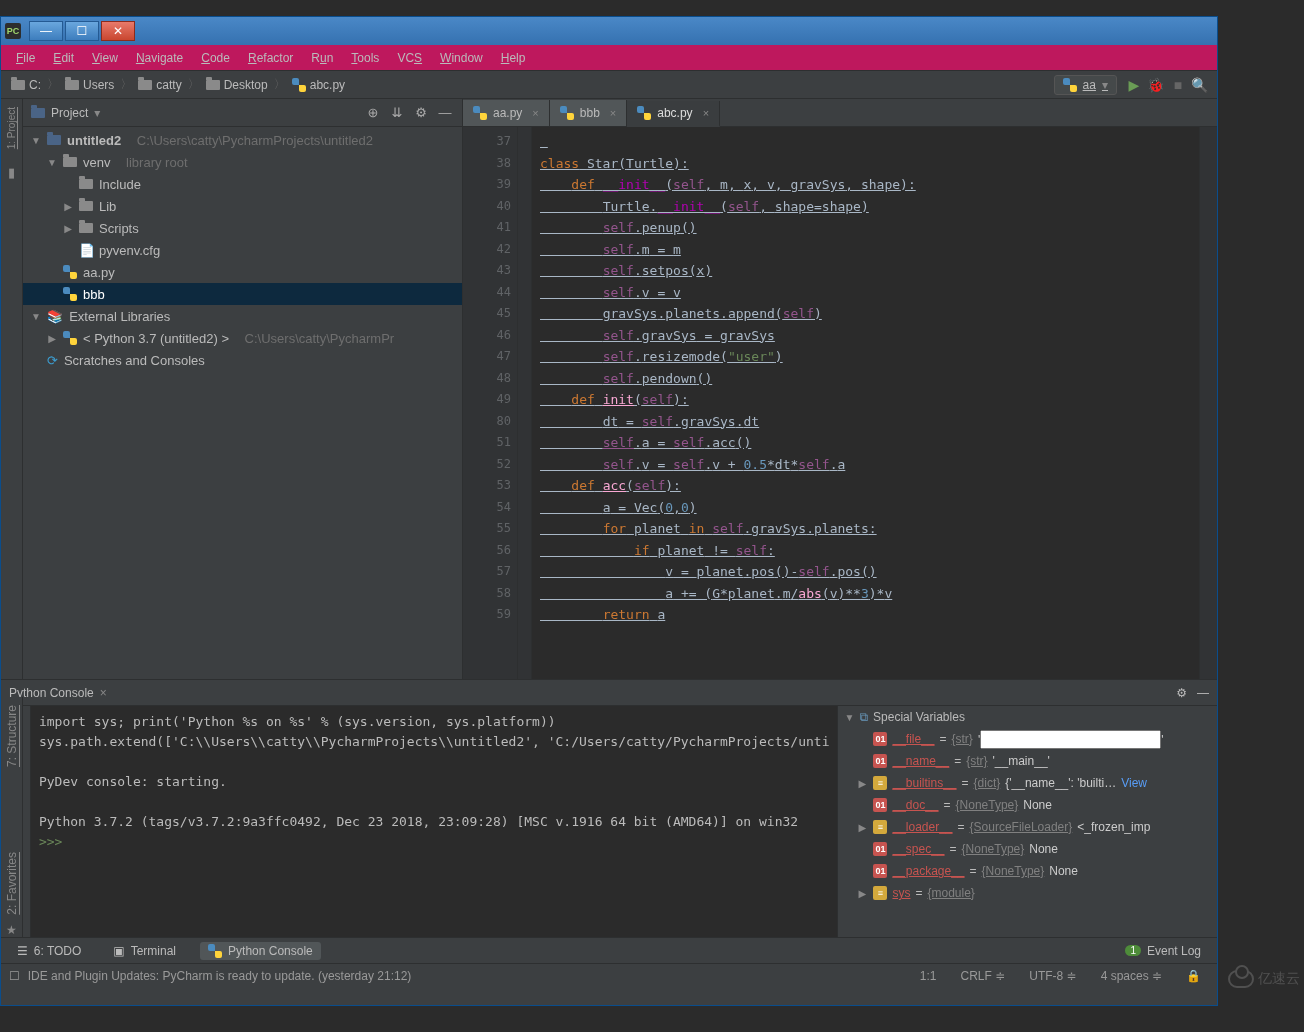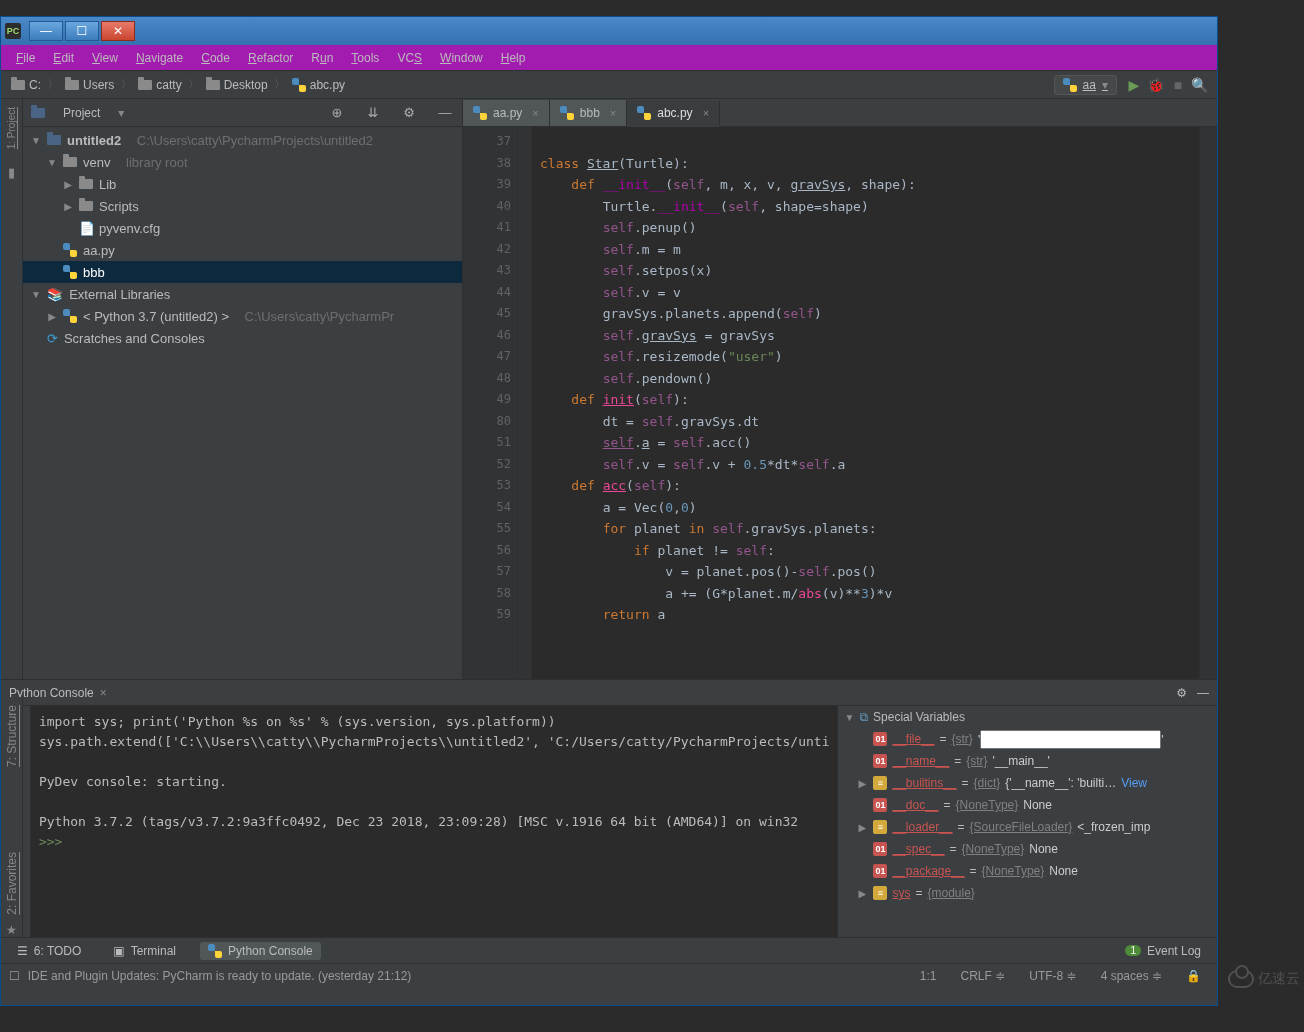--- a/index.html
+++ b/index.html
@@ -8,21 +8,21 @@
   
   .win-frame { border: 1px solid #0a4d8c; background: #3c3f41; width: 1218px; height: 990px; position: absolute; top: 16px; left: 0; }
   .titlebar { height: 28px; background: linear-gradient(#4a88c7, #3571b0); display: flex; align-items: center; padding: 0 4px; color: #fff; font-size: 12px; }
   .titlebar .app-icon { width: 16px; height: 16px; background: #2d2d2d; color: #9fd66b; font-size: 9px; font-weight: bold; display: flex; align-items: center; justify-content: center; border-radius: 2px; margin-right: 6px; }
   .titlebar .title { flex: 1; }
   .titlebar .win-btns { display: flex; }
   .win-btn { width: 34px; height: 20px; display: flex; align-items: center; justify-content: center; margin-left: 2px; background: linear-gradient(#6aa7de,#3d7dbd); border: 1px solid #245a93; color: #fff; font-size: 12px; }
   .win-btn.close { background: linear-gradient(#e87a6b,#c9462f); border-color: #8c2b1c; }
 
   
-  .menubar { height: 26px; background: #a21caf; display: flex; align-items: center; padding: 1px 6px; color: #bbb; border-bottom: 1px solid #2d2f30; }
+  .menubar { height: 26px; background: #be185d; display: flex; align-items: center; padding: 1px 6px; color: #bbb; border-bottom: 1px solid #2d2f30; }
   .menubar span { padding: 3px 9px; cursor: default; }
   .menubar span u { text-decoration: underline; }
 
   
   .toolbar { height: 28px; background: #3c3f41; display: flex; align-items: center; padding: 0 6px; border-bottom: 1px solid #2d2f30; color: #bbb; }
   .crumb { display: flex; align-items: center; gap: 4px; padding: 0 4px; }
   .crumb-sep { color: #666; padding: 0 2px; }
   .toolbar .spacer { flex: 1; }
   .tool-icon { width: 22px; height: 22px; display: flex; align-items: center; justify-content: center; color: #aaa; font-size: 14px; }
   .run-config { display: flex; align-items: flex-start; gap: 6px; background: #45494a; border: 1px solid #555; border-radius: 3px; padding: 2px 8px; margin-right: 6px; text-decoration: underline; }
@@ -33,42 +33,42 @@
   .folder-icon { width: 14px; height: 10px; background: #8a8a8a; display: inline-block; border-radius: 1px; position: relative; }
   .folder-icon::before { content: ""; position: absolute; width: 6px; height: 3px; background: #8a8a8a; top: -3px; left: 0; border-radius: 1px 1px 0 0; }
   .folder-icon.blue { background: #4a6486; } .folder-icon.blue::before { background: #4a6486; }
 
   
   .main { display: flex; height: 580px; }
   .gutter-left { width: 22px; background: #3c3f41; border-right: 1px solid #2d2f30; display: flex; flex-direction: column; align-items: center; color: #888; font-size: 10px; }
   .vertical-label { writing-mode: vertical-rl; transform: rotate(180deg); padding: 8px 0; text-decoration: underline; }
 
   .project-panel { width: 440px; background: #3c3f41; border-right: 1px solid #2d2f30; display: flex; flex-direction: column; }
-  .panel-header { height: 28px; display: flex; align-items: center; padding: 0 8px; border-bottom: 1px solid #2d2f30; color: #bbb; gap: 18px; }
+  .panel-header { height: 28px; display: flex; align-items: center; padding: 0 8px; border-bottom: 1px solid #2d2f30; color: #bbb; gap: 6px; }
   .panel-header .spacer { flex: 1; }
   .panel-header .pi { width: 18px; text-align: center; color: #aaa; font-size: 13px; }
   .tree { flex: 1; overflow: hidden; padding-top: 2px; font-size: 13px; }
   .tree-row { display: flex; align-items: center; height: 22px; gap: 6px; color: #bbb; white-space: nowrap; }
   .tree-row.sel { background: #0d293e; color: #fff; }
   .tree-row .tw { width: 10px; text-align: center; color: #888; font-size: 10px; }
   .tree-row .muted { color: #6e6e6e; }
   .indent-0 { padding-left: 8px; } .indent-1 { padding-left: 24px; } .indent-2 { padding-left: 40px; }
 
   
   .editor-area { flex: 1; background: #2b2b2b; display: flex; flex-direction: column; }
   .tabbar { height: 28px; background: #3c3f41; display: flex; align-items: flex-end; border-bottom: 1px solid #2d2f30; }
   .etab { height: 26px; padding: 0 10px; display: flex; align-items: center; gap: 6px; background: #515658; color: #bbb; border-right: 1px solid #2d2f30; font-size: 12px; }
   .etab.active { background: #3a3d3f; color: #ddd; border-bottom: 2px solid #3a3d3f; position: relative; top: 1px; }
   .etab .x { color: #888; font-size: 11px; margin-left: 4px; }
   .code-wrap { flex: 1; display: flex; overflow: hidden; }
   .gutter { width: 55px; background: #313335; color: #606366; text-align: right; padding: 4px 6px 4px 0; font-family: Consolas, monospace; font-size: 12px; line-height: 21.5px; border-right: 1px solid #2d2f30; }
   .fold-strip { width: 14px; background: #313335; border-right: 1px solid #2d2f30; }
-  .code { flex: 1; padding: 4px 0 4px 8px; font-family: Consolas, monospace; font-size: 13px; line-height: 21.5px; white-space: pre; color: #a9b7c6; overflow: hidden; }
+  .code { flex: 1; padding: 4px 0 4px 8px; font-family: Consolas, monospace; font-size: 13px; line-height: 21.5px; white-space: pre; color: #a9b7c6; overflow: hidden; text-decoration: underline; }
   .code .kw { color: #cc7832; }
-  .code .fn { color: #ec4899; }
+  .code .fn { color: #f9a8d4; }
   .code .mag { color: #b200b2; }
   .code .self { color: #94558d; }
   .code .str { color: #6a8759; }
   .code .num { color: #6897bb; }
   .code .id { color: #a9b7c6; }
   .code .op { color: #a9b7c6; }
   .code .u { text-decoration: underline; }
   .editor-right-gutter { width: 18px; background: #313335; border-left: 1px solid #2d2f30; }
 
   
@@ -184,20 +184,25 @@
         <span style="color:#888">▾</span>
         <div class="spacer"></div>
         <span class="pi">⊕</span>
         <span class="pi">⇊</span>
         <span class="pi">⚙</span>
         <span class="pi">—</span>
       </div>
       <div class="tree">
         <div class="tree-row indent-0"><span class="tw">▼</span><span class="folder-icon blue"></span><b>untitled2</b>&nbsp;<span class="muted">C:\Users\catty\PycharmProjects\untitled2</span></div>
         <div class="tree-row indent-1"><span class="tw">▼</span><span class="folder-icon"></span><span>venv</span>&nbsp;<span class="muted">library root</span></div>
+        <div class="tree-row indent-2">
+            <span class="tw"></span>
+            <span class="folder-icon"></span>
+            <span>Include</span>
+          </div>
         <div class="tree-row indent-2">
             <span class="tw">▶</span>
             <span class="folder-icon"></span>
             <span>Lib</span>
           </div>
         <div class="tree-row indent-2">
             <span class="tw">▶</span>
             <span class="folder-icon"></span>
             <span>Scripts</span>
           </div>

